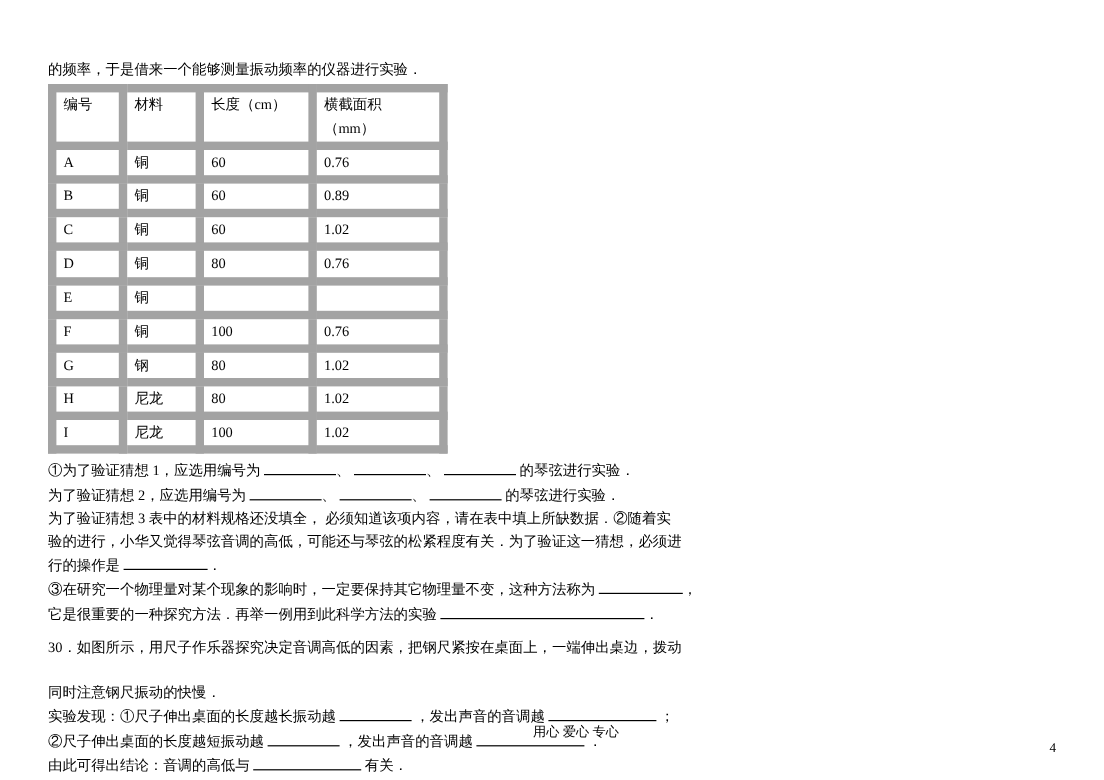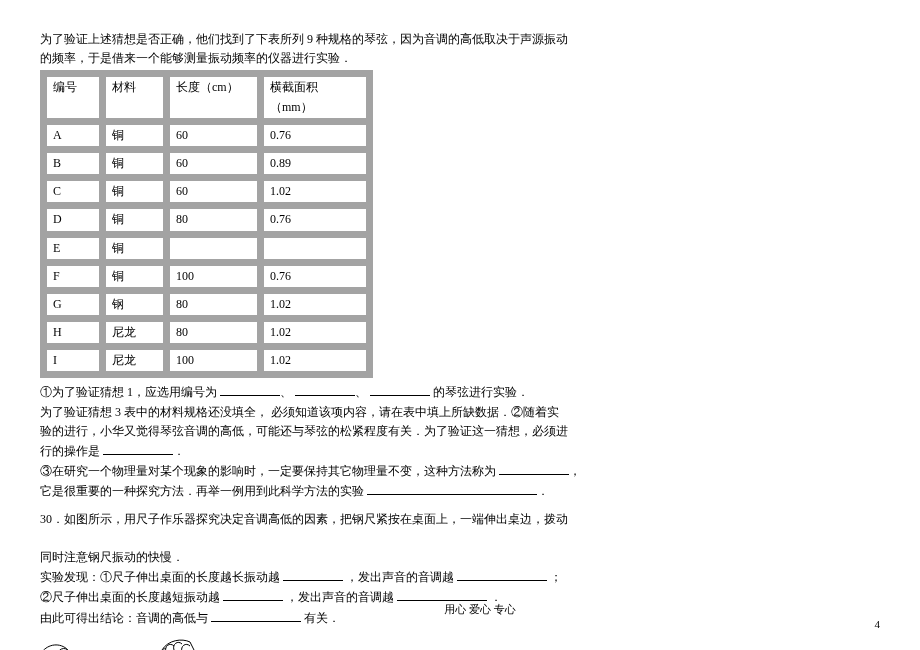--- a/index.html
+++ b/index.html
@@ -66,21 +66,21 @@
     bottom: 20px;
     font-size: 11px;
   }
 </style>
 </head>
 <body>
 
 <div class="page">
 
   <p class="para">
-    <span>为了验证上述猜想是否正确，他们找到了下表所列 9 种规格的琴弦，因为音调的高低取决于声源振动</span><br>
+    <br>
     <span>的频率，于是借来一个能够测量振动频率的仪器进行实验．</span>
   </p>
 
   <table>
     <tbody>
         <tr>
       <td class="col-id">编号</td>
       <td class="col-mat">材料</td>
       <td class="col-len">长度（cm）</td>
       <td class="col-area">横截面积（mm）</td>
@@ -143,20 +143,27 @@
     </table>
 
   <p class="para">
     <span>①为了验证猜想 1，应选用编号为</span>
     <span class="blank"></span><span>、</span>
     <span class="blank"></span><span>、</span>
     <span class="blank"></span>
     <span>的琴弦进行实验．</span>
   </p>
 
+  <p class="para">
+    <span>为了验证猜想 2，应选用编号为</span>
+    <span class="blank"></span><span>、</span>
+    <span class="blank"></span><span>、</span>
+    <span class="blank"></span>
+    <span>的琴弦进行实验．</span>
+  </p>
 
   <p class="para">
     <span>为了验证猜想 3  表中的材料规格还没填全，  必须知道该项内容，请在表中填上所缺数据．②随着实</span><br>
     <span>验的进行，小华又觉得琴弦音调的高低，可能还与琴弦的松紧程度有关．为了验证这一猜想，必须进</span><br>
     <span>行的操作是</span>
     <span class="blank" style="min-width:70px"></span><span>．</span>
   </p>
 
   <p class="para">
     <span>③在研究一个物理量对某个现象的影响时，一定要保持其它物理量不变，这种方法称为</span>

